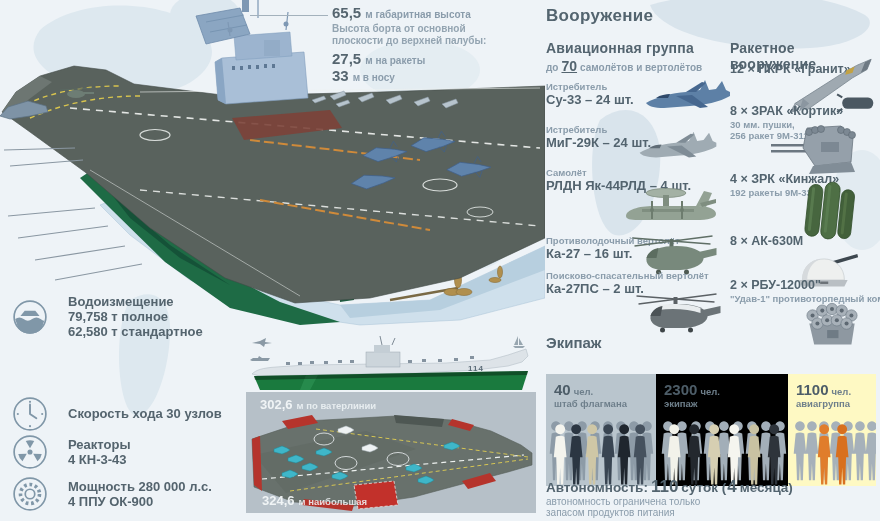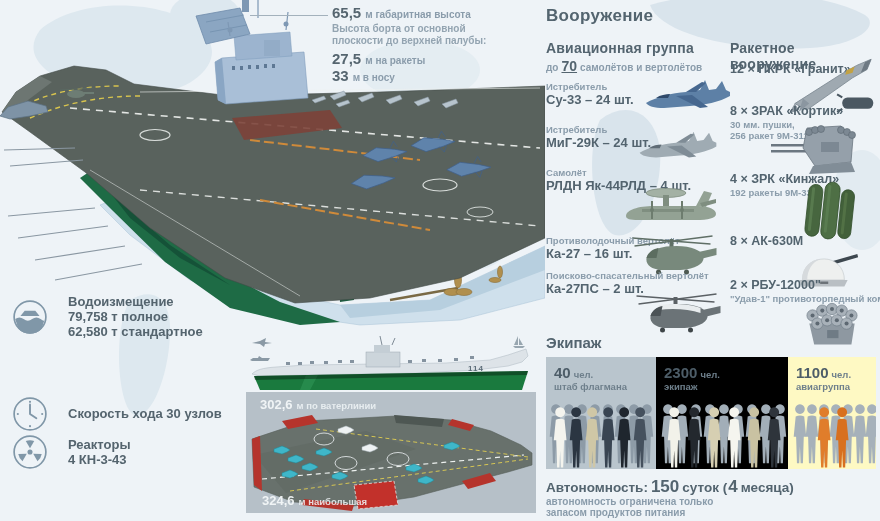--- a/index.html
+++ b/index.html
@@ -27,30 +27,30 @@
   
   .av-item{left:546px;width:200px;}
   .av-type{font-size:9.5px;font-weight:bold;color:#8a9cab;line-height:11px;}
   .av-name{font-size:13px;font-weight:bold;color:#53646f;line-height:15px;white-space:nowrap;}
   .ms-item{left:730px;width:160px;}
   .ms-name{font-size:12.5px;font-weight:bold;color:#53646f;line-height:15px;white-space:nowrap;}
   .ms-d{font-size:9.5px;font-weight:bold;color:#8a9cab;line-height:11px;white-space:nowrap;}
   .subline{font-size:10px;font-weight:bold;color:#8a9cab;white-space:nowrap;}
   .sub-num{font-size:14px;font-weight:bold;color:#53646f;margin:0 3px;text-decoration:underline;}
   
-  .crew-bar{left:546px;top:357px;width:330px;height:92px;display:flex;}
+  .crew-bar{left:546px;top:374px;width:330px;height:92px;display:flex;}
   .crew-panel{position:relative;height:112px;overflow:hidden;}
   .crew-num{position:absolute;left:8px;top:7px;white-space:nowrap;}
   .crew-num .num{font-size:15px;font-weight:bold;color:#4d5d68;}
   .crew-num .unit{font-size:9.5px;font-weight:bold;color:#6e7f8b;margin-left:3px;}
   .crew-label{position:absolute;left:8px;top:24px;font-size:9.5px;font-weight:bold;color:#6e7f8b;white-space:nowrap;}
   .crew-people{position:absolute;left:0;bottom:0;}
   .autonomy{left:546px;top:477px;white-space:nowrap;color:#53646f;font-weight:bold;font-size:13.5px;}
   .au-big{font-size:17px;margin:0 3px;}
-  .au-note{left:546px;font-size:10px;font-weight:bold;color:#8a9cab;line-height:11px;}
+  .au-note{left:546px;font-size:10px;font-weight:normal;color:#8a9cab;line-height:11px;}
   
   .strip{left:246px;top:392px;width:290px;height:121px;background:#b6c0c8;}
   .wl-label{position:absolute;left:14px;top:3px;white-space:nowrap;}
   .wl-num{font-size:13px;font-weight:bold;color:rgba(245,248,250,.92);}
   .wl-unit{font-size:9.5px;font-weight:bold;color:rgba(240,244,247,.85);margin-left:4px;}
   .len-label{position:absolute;left:16px;top:99px;white-space:nowrap;}
   .hullnum{left:468px;top:364px;font-size:8px;font-weight:bold;color:#5c6c78;letter-spacing:1px;}
 </style>
 </head>
 <body>
@@ -237,20 +237,31 @@
         <path d="M17,13.5 L13,6.5 A12,12 0 0 1 21,6.5 Z" transform="rotate(120 17 17)"></path>
         <path d="M17,13.5 L13,6.5 A12,12 0 0 1 21,6.5 Z" transform="rotate(240 17 17)"></path>
       </g>
     </svg>
     <div>
       <div class="spec-title">Реакторы</div>
       <div class="spec-line">4 КН-3-43</div>
     </div>
   </div>
 
+  <div class="abs spec" style="top:476px">
+    <svg width="36" height="36" viewBox="0 0 34 34">
+      <circle cx="17" cy="17" r="15" fill="none" stroke="#8097a8" stroke-width="1.6"></circle>
+      <circle cx="17" cy="17" r="9" fill="none" stroke="#8097a8" stroke-width="3.4" stroke-dasharray="2.6,2.6"></circle>
+      <circle cx="17" cy="17" r="4.5" fill="none" stroke="#8097a8" stroke-width="1.6"></circle>
+    </svg>
+    <div>
+      <div class="spec-title">Мощность 280 000 л.с.</div>
+      <div class="spec-line">4 ППУ ОК-900</div>
+    </div>
+  </div>
 
   <svg class="abs" style="left:246px;top:334px" width="290" height="58" viewBox="0 0 290 58">
     <g fill="#8a99a5">
       <path d="M6,9 L14,7 L20,4 L19,8 L26,9 L19,10 L18,13 L14,10 Z"></path>
       <path d="M4,26 L7,24 L12,24 L13,22 L16,24 L24,24 L22,27 L6,27 Z"></path>
     </g>
     <g fill="#98a6b0">
         <path d="M272,2 L272,11 L268,11 Z M273,4 L277,11 L273,11 Z M267,12 L279,12 L277,14 L269,14 Z"></path>
       </g>
 
@@ -546,18 +557,18 @@
             <use href="#prs" transform="translate(62,2) scale(1.42)"></use>
             <use href="#prs" transform="translate(74,2) scale(1.42)"></use>
         </g>
         <use href="#prs" transform="translate(26,5) scale(1.45)" fill="#e07d2b"></use>
         <use href="#prs" transform="translate(44,5) scale(1.45)" fill="#d8701f"></use>
       </svg>
     </div>
   </div>
 
   <div class="abs autonomy">
-    <span>Автономность:</span><span class="au-big">150</span><span>суток (</span><span class="au-big" style="margin-left:1px">4</span><span>месяца)</span>
+    <span>Автономность:</span><span class="au-big">110</span><span>суток (</span><span class="au-big" style="margin-left:1px">4</span><span>месяца)</span>
   </div>
   <div class="abs au-note" style="top:496px">автономность ограничена только</div>
   <div class="abs au-note" style="top:507px">запасом продуктов питания</div>
 
 </div>
 
 </body></html>

